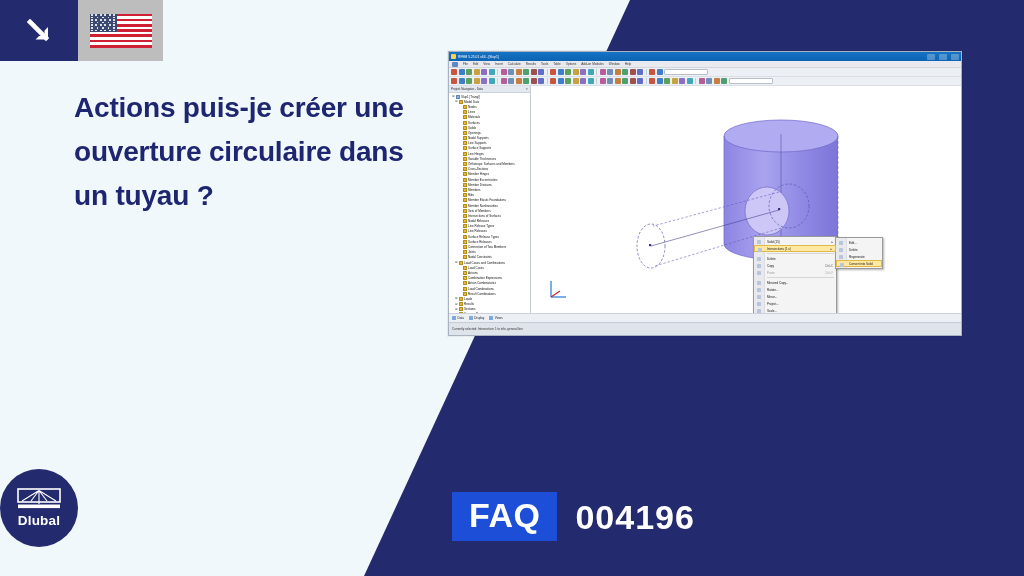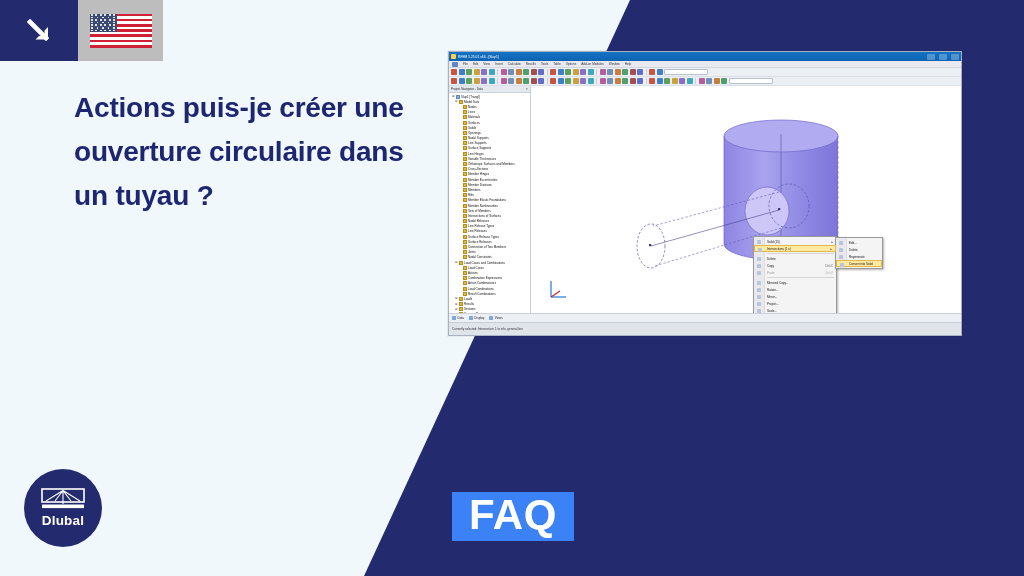--- a/index.html
+++ b/index.html
@@ -69,40 +69,39 @@
 
   
   #dlubal-logo {
     position:absolute; left:0px; top:469px;
     width:78px; height:78px;
     border-radius:50%;
     background:#242a6e;
     display:flex; flex-direction:column;
     align-items:center; justify-content:center;
     overflow:hidden;
-    margin-left:24px;
   }
   #dlubal-logo .mark {
     width:44px; height:24px; position:relative; margin-bottom:2px;
   }
   #dlubal-logo .mark svg { display:block; }
   #dlubal-logo .wordmark {
     color:#ffffff; font-size:13.5px; font-weight:bold; letter-spacing:0.2px;
     line-height:14px;
   }
 
   
   #faq-bar {
     position:absolute; left:452px; top:492px;
     display:flex; align-items:center;
   }
   #faq-tag {
-    background:#3b82f6;
+    background:#1d4ed8;
     color:#ffffff;
-    font-size:42px; font-weight:bold;
+    font-size:34px; font-weight:bold;
     padding:3px 17px 6px 17px;
     letter-spacing:0.5px;
     line-height:40px;
   }
   #faq-number {
     color:#ffffff;
     font-size:34px; font-weight:bold;
     margin-left:18px;
     letter-spacing:1px;
     line-height:40px;
@@ -366,20 +365,21 @@
       <rect x="1" y="1" width="42" height="13" fill="none" stroke="#ffffff" stroke-width="1.6"></rect>
       <path d="M22 2.5 L5 13 M22 2.5 L39 13 M22 2.5 L14 13 M22 2.5 L30 13 M22 2.5 L22 16" stroke="#ffffff" stroke-width="1.1" fill="none"></path>
       <rect x="1" y="16.5" width="42" height="3.6" fill="#ffffff"></rect>
     </svg>
   </div>
   <div class="wordmark">Dlubal</div>
 </div>
 
 <div id="faq-bar">
   <div id="faq-tag">FAQ</div>
+  <div id="faq-number">004196</div>
 </div>
 
 <div id="app-window">
 
   <div id="titlebar">
     <span class="tb-icon"></span>
     <span class="tb-title">RFEM 5.25.01 x64 - [Slup1]</span>
     <span class="tb-buttons">
       <span></span>
       <span></span>

